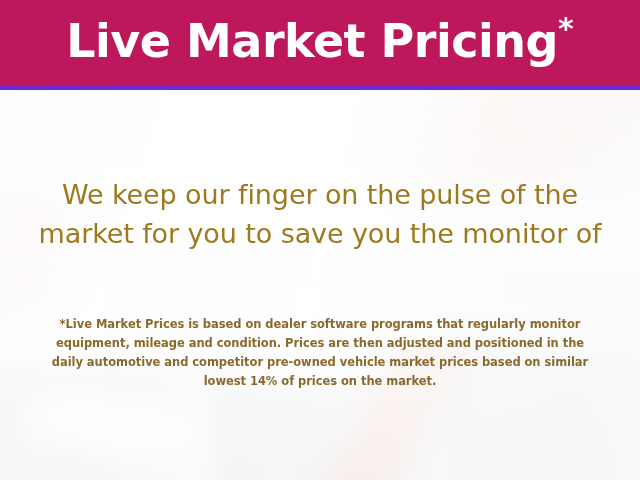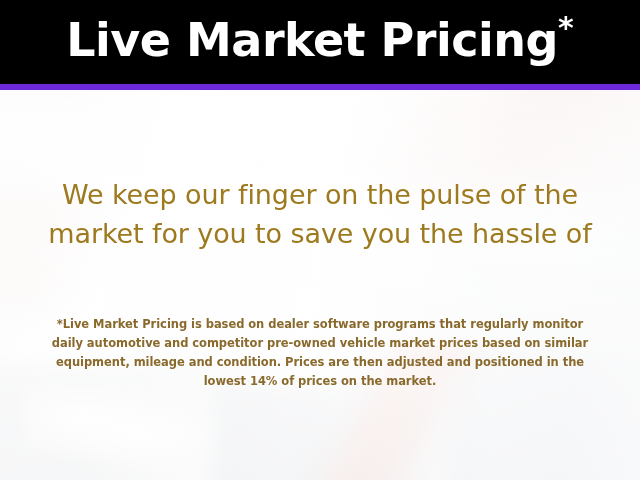--- a/index.html
+++ b/index.html
@@ -193,22 +193,22 @@
       rgba(255,255,255,0.10) 100%);
   }
 
   
   .header-banner {
     position: absolute;
     left: 0;
     top: 0;
     width: 640px;
     height: 90px;
-    background: #000000;
-    border-bottom: 6px solid #6d28d9;
+    background: #be185d;
+    border-bottom: 4px solid #6d28d9;
     box-sizing: border-box;
     display: flex;
     align-items: center;
     justify-content: center;
     z-index: 5;
   }
   .header-title {
     color: #ffffff;
     font-family: "DejaVu Sans", sans-serif;
     font-weight: bold;
@@ -296,25 +296,25 @@
   </div>
 
   <div class="header-banner">
     <div class="header-title"><span>Live Market Pricing</span><span class="star">*</span></div>
   </div>
 
   <div class="content">
 
     <div class="headline">
       <span class="headline-line">We keep our finger on the pulse of the</span>
-      <span class="headline-line">market for you to save you the hassle of</span>
+      <span class="headline-line">market for you to save you the monitor of</span>
     </div>
 
     <div class="finep">
-      <span class="finep-line">*Live Market Pricing is based on dealer software programs that regularly monitor</span>
+      <span class="finep-line">*Live Market Prices is based on dealer software programs that regularly monitor</span>
+      <span class="finep-line">equipment, mileage and condition. Prices are then adjusted and positioned in the</span>
       <span class="finep-line">daily automotive and competitor pre-owned vehicle market prices based on similar</span>
-      <span class="finep-line">equipment, mileage and condition. Prices are then adjusted and positioned in the</span>
       <span class="finep-line">lowest 14% of prices on the market.</span>
     </div>
 
   </div>
 
 </div>
 
 </body></html>

